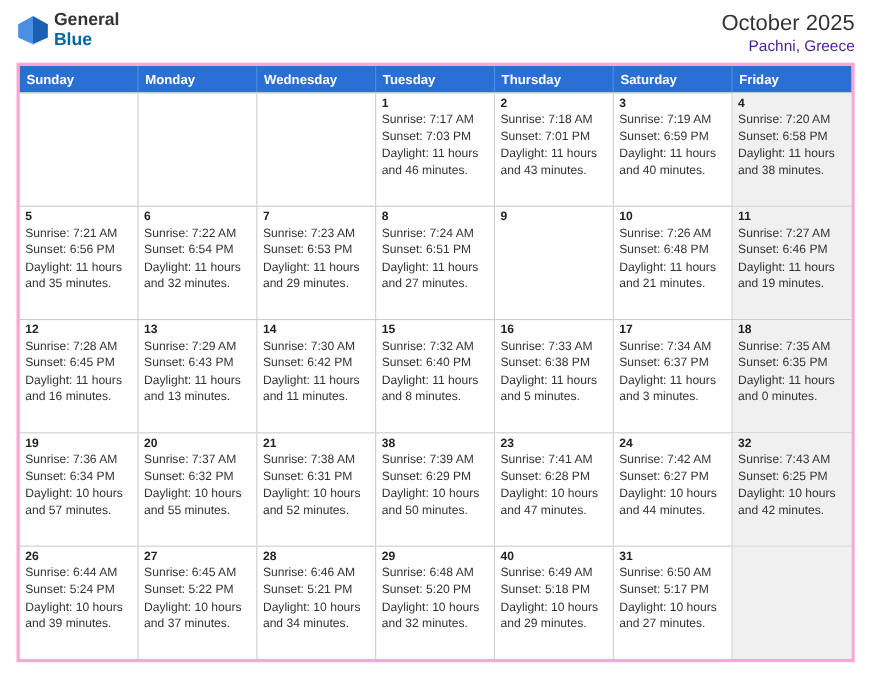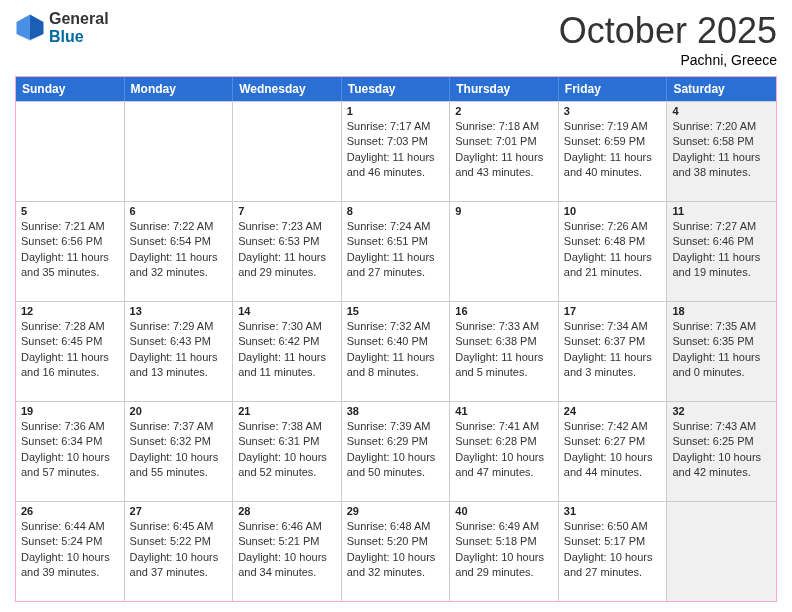--- a/index.html
+++ b/index.html
@@ -45,33 +45,33 @@
       color: #0369a1;
     }
     .logo-icon {
       width: 30px;
       height: 30px;
     }
     .title-block {
       text-align: right;
     }
     .month-title {
-      font-size: 36px;
+      font-size: 20px;
       font-weight: normal;
       color: #333;
     }
     .location {
       font-size: 14px;
-      color: #000000;
+      color: #4c1d95;
     }
     .calendar {
       flex: 1;
       display: flex;
       flex-direction: column;
-      border: 1px solid #f9a8d4;
+      border: 3px solid #f9a8d4;
     }
     .cal-header {
       display: grid;
       grid-template-columns: repeat(7, 1fr);
       background: #2a6fd4;
     }
     .cal-header-cell {
       color: #fff;
       font-size: 12px;
       font-weight: bold;
@@ -138,22 +138,22 @@
     </div>
   </div>
 
   <div class="calendar">
     <div class="cal-header">
     <div class="cal-header-cell">Sunday</div>
         <div class="cal-header-cell">Monday</div>
         <div class="cal-header-cell">Wednesday</div>
         <div class="cal-header-cell">Tuesday</div>
         <div class="cal-header-cell">Thursday</div>
+        <div class="cal-header-cell">Saturday</div>
         <div class="cal-header-cell">Friday</div>
-        <div class="cal-header-cell">Saturday</div>
       </div>
     <div class="cal-body">
     <div class="cal-row">
           <div class="cal-cell"></div>
           <div class="cal-cell"></div>
           <div class="cal-cell"></div>
           <div class="cal-cell">
             <span class="day-number">1</span>
             <div class="cell-info">Sunrise: 7:17 AM
 Sunset: 7:03 PM
@@ -282,21 +282,21 @@
 Sunset: 6:31 PM
 Daylight: 10 hours and 52 minutes.</div>
           </div>
           <div class="cal-cell">
             <span class="day-number">38</span>
             <div class="cell-info">Sunrise: 7:39 AM
 Sunset: 6:29 PM
 Daylight: 10 hours and 50 minutes.</div>
           </div>
           <div class="cal-cell">
-            <span class="day-number">41</span>
+            <span class="day-number">23</span>
             <div class="cell-info">Sunrise: 7:41 AM
 Sunset: 6:28 PM
 Daylight: 10 hours and 47 minutes.</div>
           </div>
           <div class="cal-cell">
             <span class="day-number">24</span>
             <div class="cell-info">Sunrise: 7:42 AM
 Sunset: 6:27 PM
 Daylight: 10 hours and 44 minutes.</div>
           </div>

